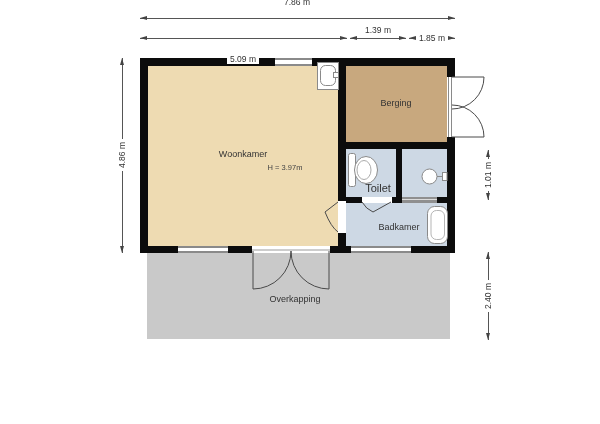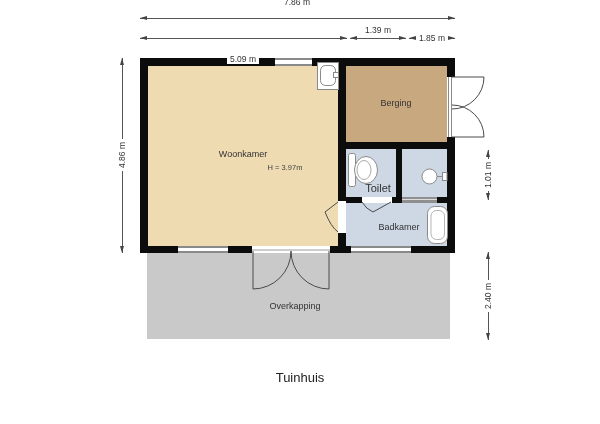--- a/index.html
+++ b/index.html
@@ -121,21 +121,21 @@
       <rect x="427.5" y="206.5" width="20" height="37" rx="7"></rect>
       <rect x="431" y="210.5" width="13.5" height="29" rx="5.5" fill="none" stroke="#b5b5b5"></rect>
     </g>
   </svg>
 
   <span class="room-label" style="left:243px;top:154px;">Woonkamer</span>
   <span class="room-sub" style="left:243px;top:167px;margin-left:42px;">H = 3.97m</span>
   <span class="room-label" style="left:396px;top:103px;">Berging</span>
   <span class="room-label" style="left:378px;top:188px;font-size:11px;">Toilet</span>
   <span class="room-label" style="left:399px;top:227px;">Badkamer</span>
-  <span class="room-label" style="left:295px;top:306px;">Overkapping</span>
+  <span class="room-label" style="left:295px;top:299px;">Overkapping</span>
 
   <div>
     <div class="dimline-h" style="left:140px;top:18px;width:315px;"></div>
     <i class="arr arr-l abs" style="left:140px;top:16px;"></i>
     <i class="arr arr-r abs" style="left:448px;top:16px;"></i>
     <span class="dim-label" style="left:297px;top:2px;">7.86 m</span>
   </div>
 
   <div>
     <div class="dimline-h" style="left:140px;top:38px;width:207px;"></div>
@@ -171,16 +171,15 @@
   </div>
 
   <div>
     <div class="dimline-v" style="left:488px;top:252px;height:88px;"></div>
     <i class="arr arr-u abs" style="left:486px;top:252px;"></i>
     <i class="arr arr-d abs" style="left:486px;top:333px;"></i>
     <span class="dim-label-v" style="left:488px;top:296px;">2.40 m</span>
   </div>
 
   <div class="footer">
-    <div>Tuinhuis</div>
   </div>
 
 </div>
 
 </body></html>

